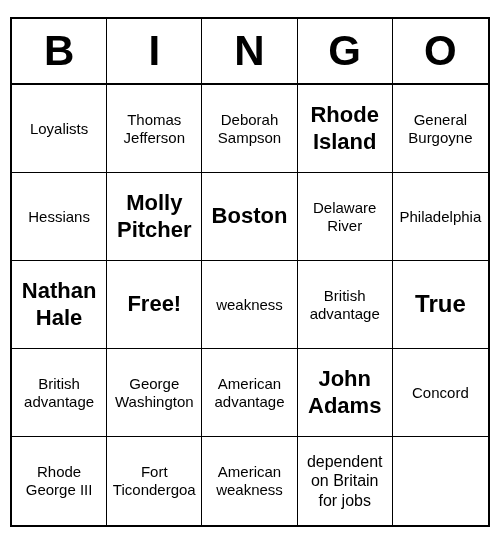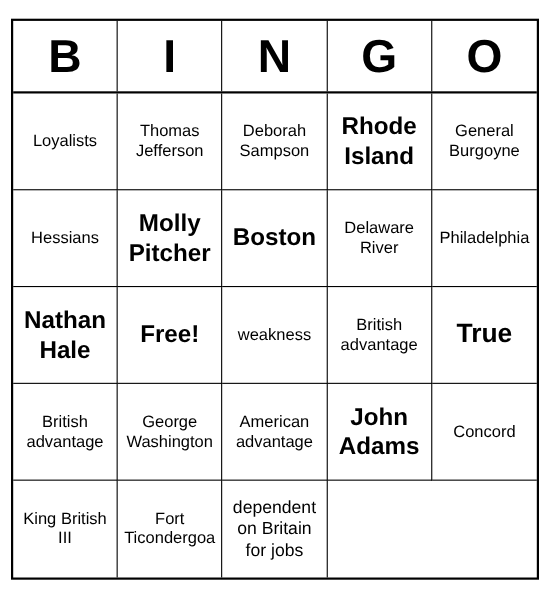--- a/index.html
+++ b/index.html
@@ -86,17 +86,18 @@
       <div class="bingo-cell medium-text">Nathan Hale</div>
       <div class="bingo-cell free">Free!</div>
       <div class="bingo-cell">weakness</div>
       <div class="bingo-cell">British advantage</div>
       <div class="bingo-cell large-text">True</div>
       <div class="bingo-cell">British advantage</div>
       <div class="bingo-cell">George Washington</div>
       <div class="bingo-cell">American advantage</div>
       <div class="bingo-cell medium-text">John Adams</div>
       <div class="bingo-cell">Concord</div>
-      <div class="bingo-cell">King British III</div>
+      <div class="bingo-cell">Rhode George III</div>
       <div class="bingo-cell">Fort Ticondergoa</div>
+      <div class="bingo-cell">American weakness</div>
       <div class="bingo-cell" style="font-size: 16px;">dependent on Britain for jobs</div>
     </div>
 </div>
 
 </body></html>

